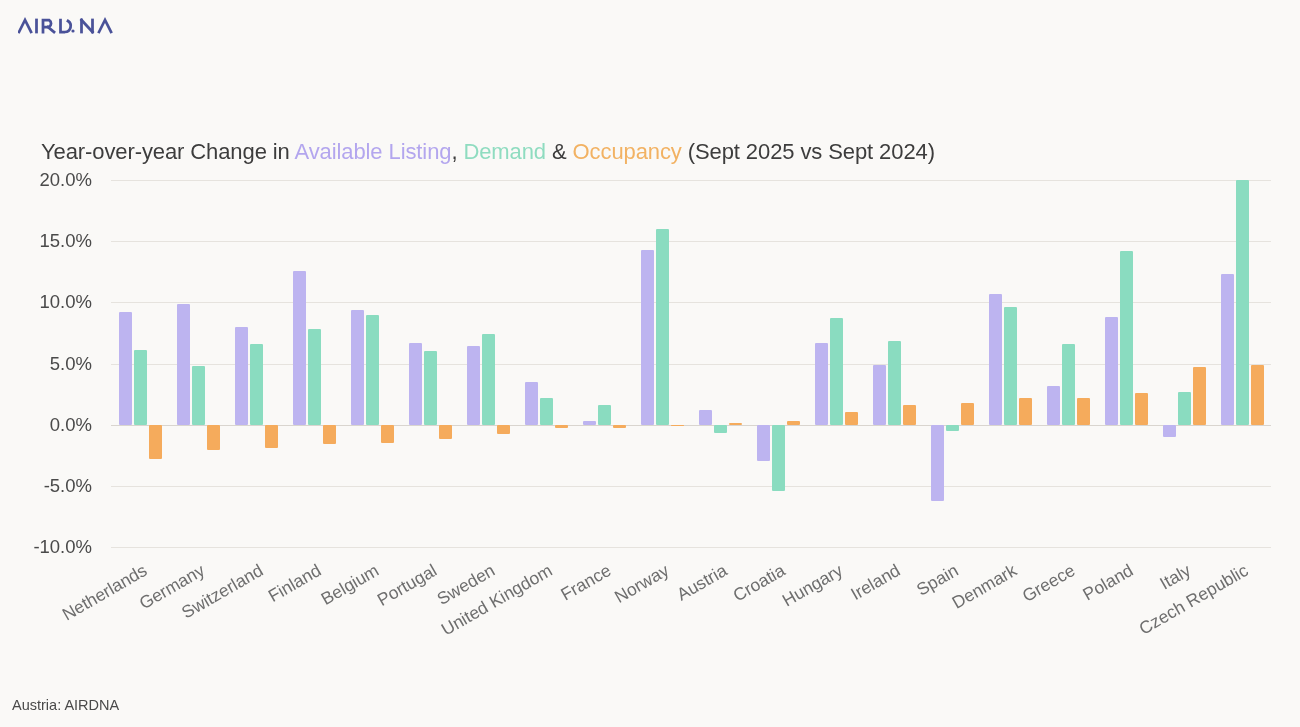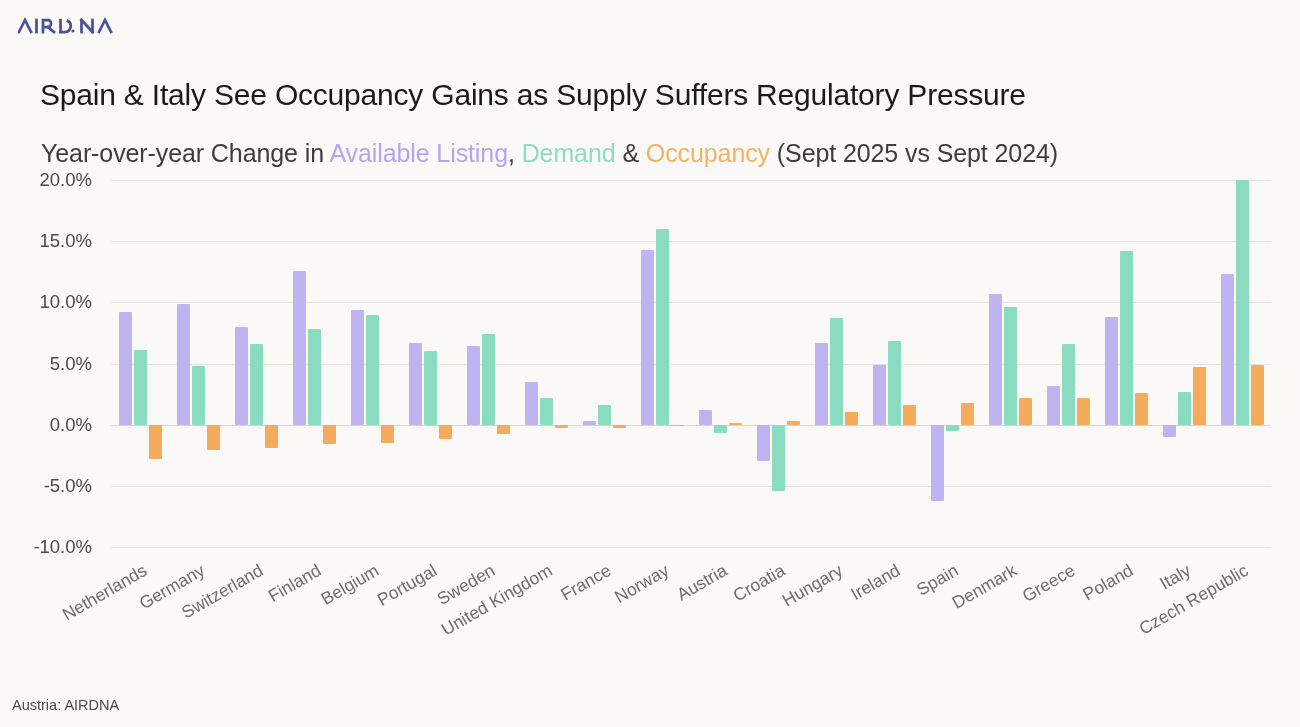--- a/index.html
+++ b/index.html
@@ -16,21 +16,21 @@
   .logo-svg { display: block; }
 
   
   .title {
     position: absolute; left: 40px; top: 78px;
     font-size: 30px; font-weight: 500; color: #1a1a1a;
     letter-spacing: -0.2px; white-space: nowrap;
   }
   .subtitle {
     position: absolute; left: 41px; top: 139px;
-    font-size: 25px; font-weight: 400; color: #3d3d3d;
+    font-size: 22px; font-weight: 400; color: #3d3d3d;
     white-space: nowrap; letter-spacing: -0.1px;
   }
   .sub-listing { color: #b3a6ee; }
   .sub-demand  { color: #8fdcc0; }
   .sub-occ     { color: #f2b263; }
 
   
   .chart {
     position: absolute; left: 0px; top: 180px;
     width: 1300px; height: 375px;
@@ -109,21 +109,20 @@
         <path d="M127 10 L127 34"></path>
         <path d="M127 10 L149 34"></path>
         <path d="M149 34 L149 10"></path>
 
         <path d="M162 34 L174 10 L186 34"></path>
       </g>
       <circle cx="110" cy="32" r="3.2" fill="#4a5299"></circle>
     </svg>
   </div>
 
-  <div class="title">Spain &amp; Italy See Occupancy Gains as Supply Suffers Regulatory Pressure</div>
 
   <div class="subtitle"><span>Year-over-year Change in </span><span class="sub-listing">Available Listing</span><span>, </span><span class="sub-demand">Demand</span><span> &amp; </span><span class="sub-occ">Occupancy</span><span> (Sept 2025 vs Sept 2024)</span></div>
 
   <div class="chart">
     <div class="plot" id="plot">
       <div id="gridlines">
           <div class="gridline" style="top: 0px;"></div>
           <div class="gridline" style="top: 61.1667px;"></div>
           <div class="gridline" style="top: 122.333px;"></div>
           <div class="gridline" style="top: 183.5px;"></div>

